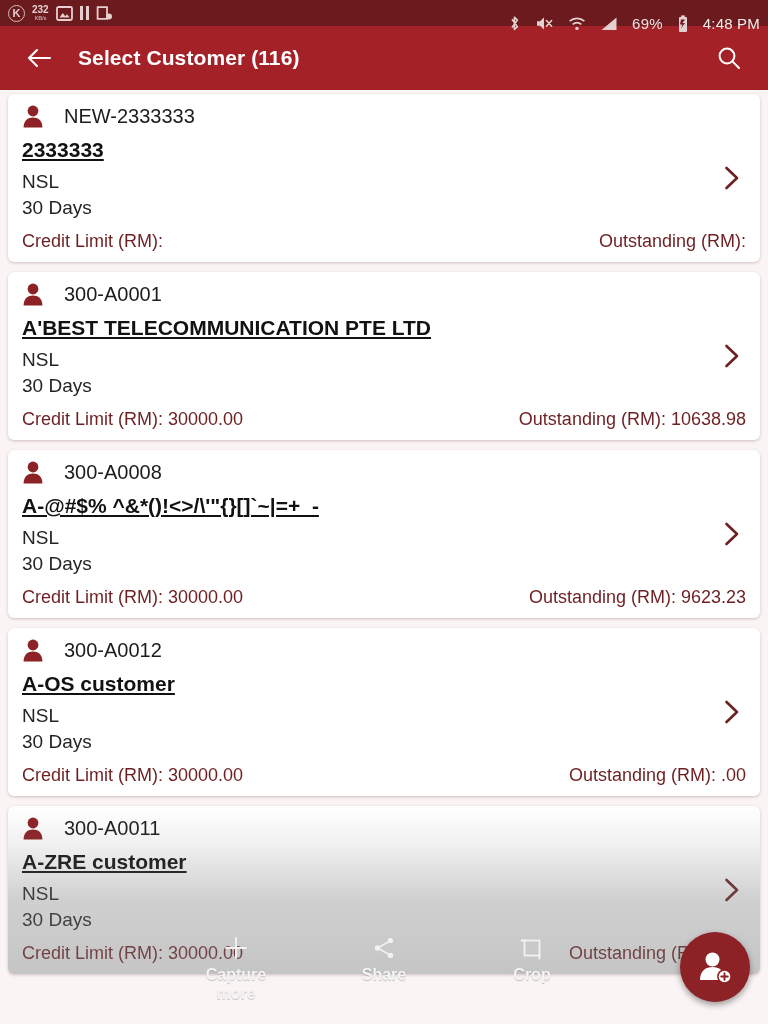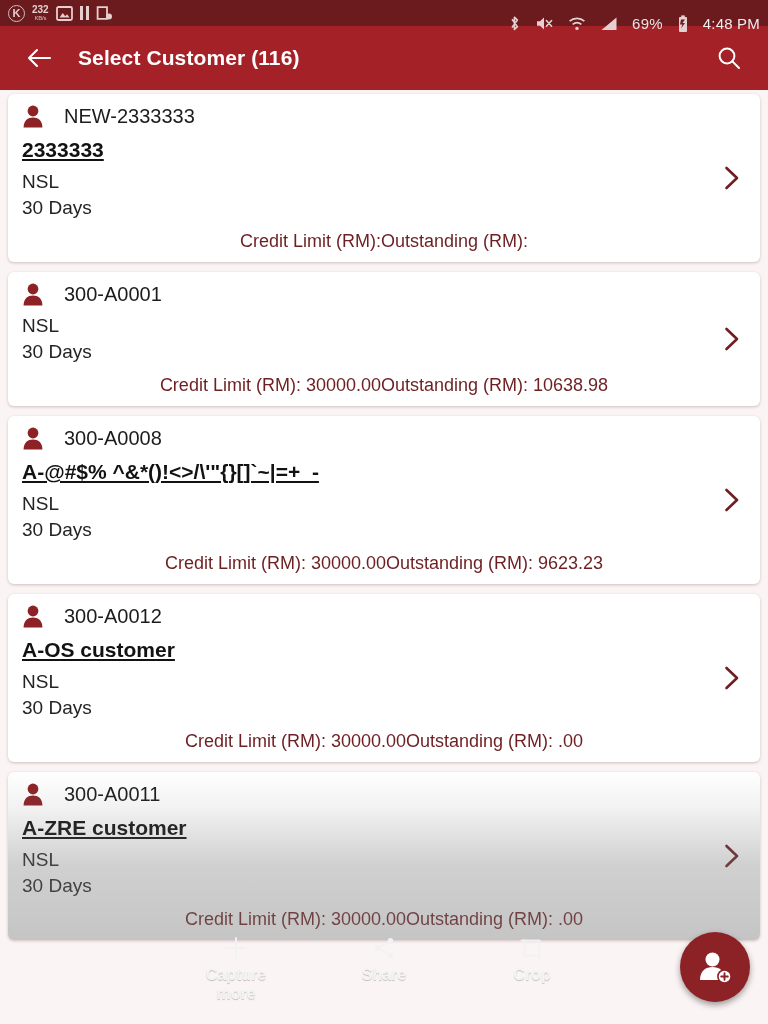--- a/index.html
+++ b/index.html
@@ -69,21 +69,21 @@
   .card-row-code { display: flex; align-items: center; gap: 20px; }
   .person-icon { width: 22px; height: 24px; display: block; }
   .code-text { font-size: 20px; color: #1c1c1c; }
   .cust-name {
     font-size: 21px; font-weight: bold; color: #121212;
     margin-top: 10px; white-space: nowrap; overflow: hidden; text-decoration: underline;
   }
   .term-line { font-size: 19px; color: #242424; margin-top: 9px; }
   .term-line.second { margin-top: 4px; }
   .money-row {
-    display: flex; justify-content: center; align-items: baseline;
+    display: flex; justify-content: space-between; align-items: baseline;
     margin-top: 12px; padding-bottom: 10px;
     font-size: 18px; color: #6d1f22;
   }
   .chevron {
     position: absolute; right: 16px; top: 50%;
     transform: translateY(-50%);
     width: 26px; height: 26px;
   }
 
   
@@ -236,20 +236,21 @@
   </div>
 
   <div class="card">
     <div class="card-row-code">
       <svg class="person-icon" viewBox="0 0 22 24">
         <circle cx="11" cy="7" r="5.4" fill="#8c2126"></circle>
         <path d="M1.6 23.5 C1.6 16.6 6 13.6 11 13.6 C16 13.6 20.4 16.6 20.4 23.5 Z" fill="#8c2126"></path>
       </svg>
       <span class="code-text">300-A0001</span>
     </div>
+    <div class="cust-name">A'BEST TELECOMMUNICATION PTE LTD</div>
     <div class="term-line">NSL</div>
     <div class="term-line second">30 Days</div>
     <div class="money-row">
       <span>Credit Limit (RM): 30000.00</span>
       <span>Outstanding (RM): 10638.98</span>
     </div>
     <svg class="chevron" viewBox="0 0 26 26">
       <path d="M8.5 3 L19 13 L8.5 23" fill="none" stroke="#6d1f22" stroke-width="2.6" stroke-linecap="round" stroke-linejoin="round"></path>
     </svg>
   </div>

